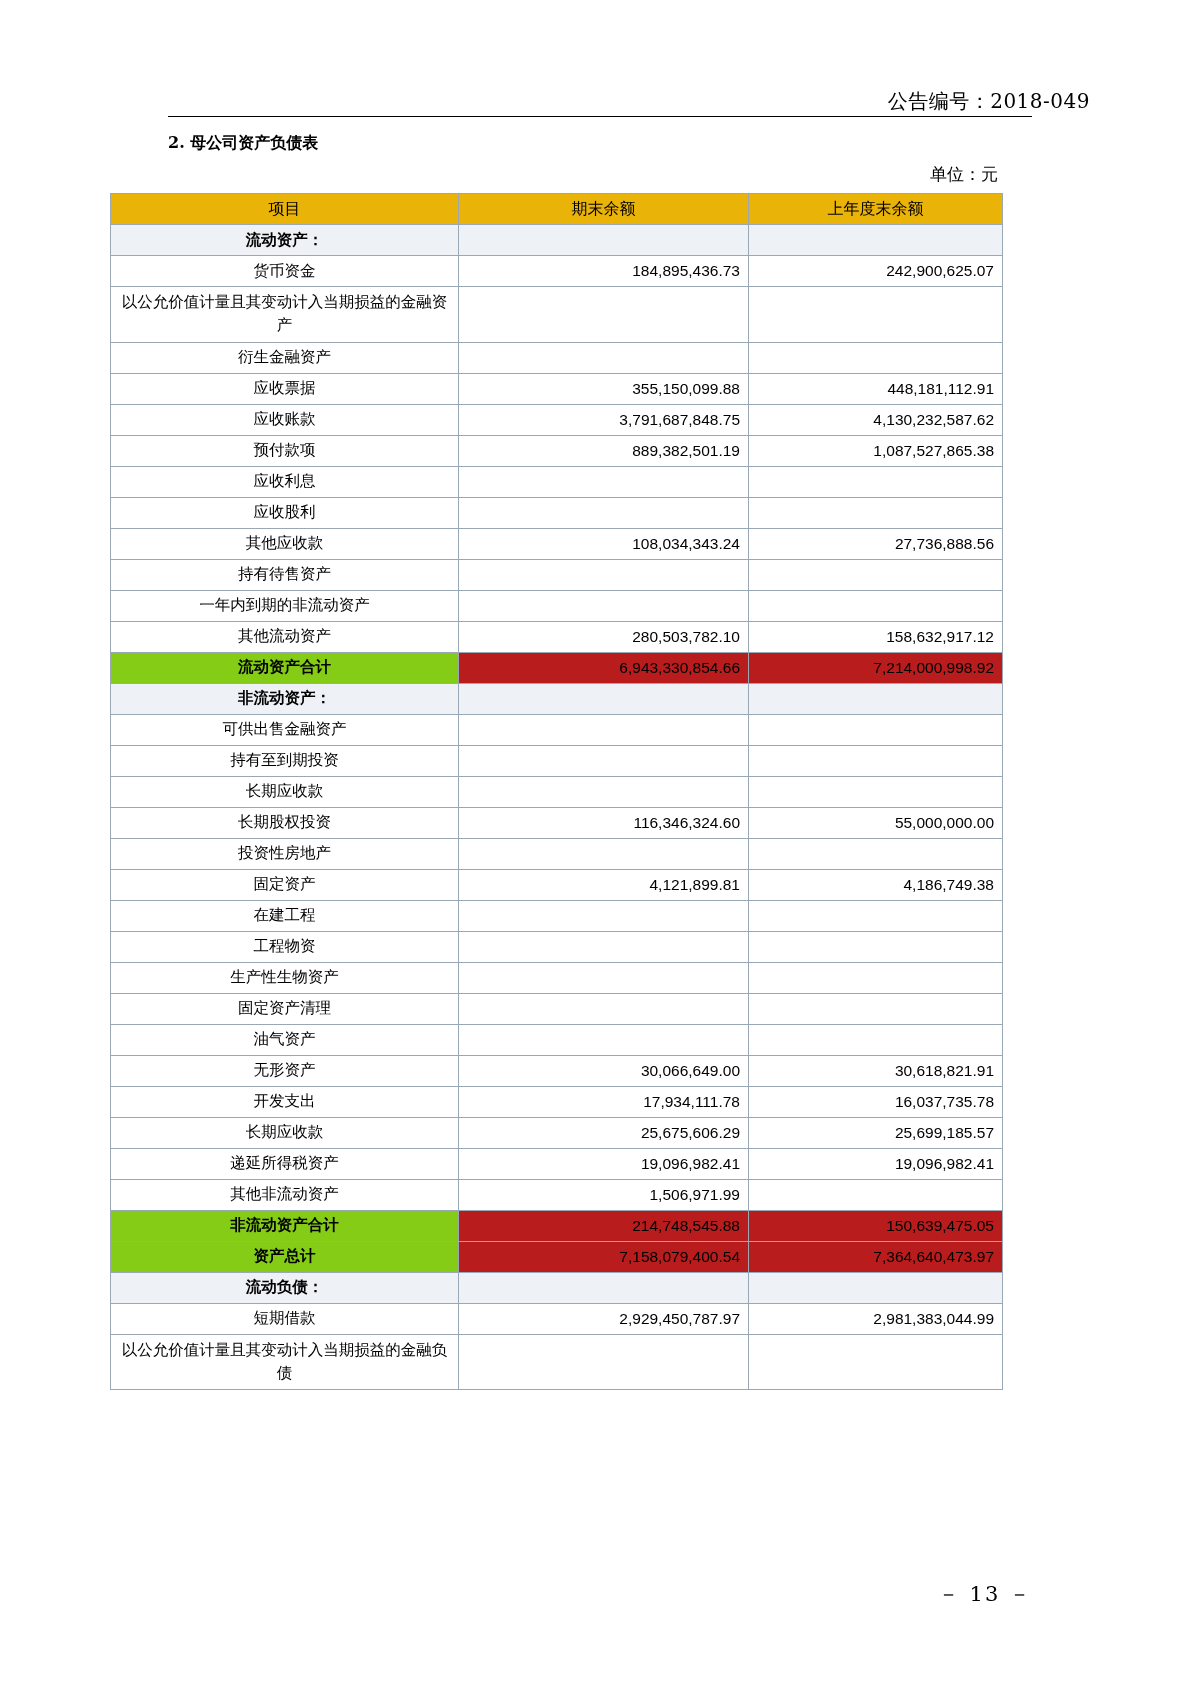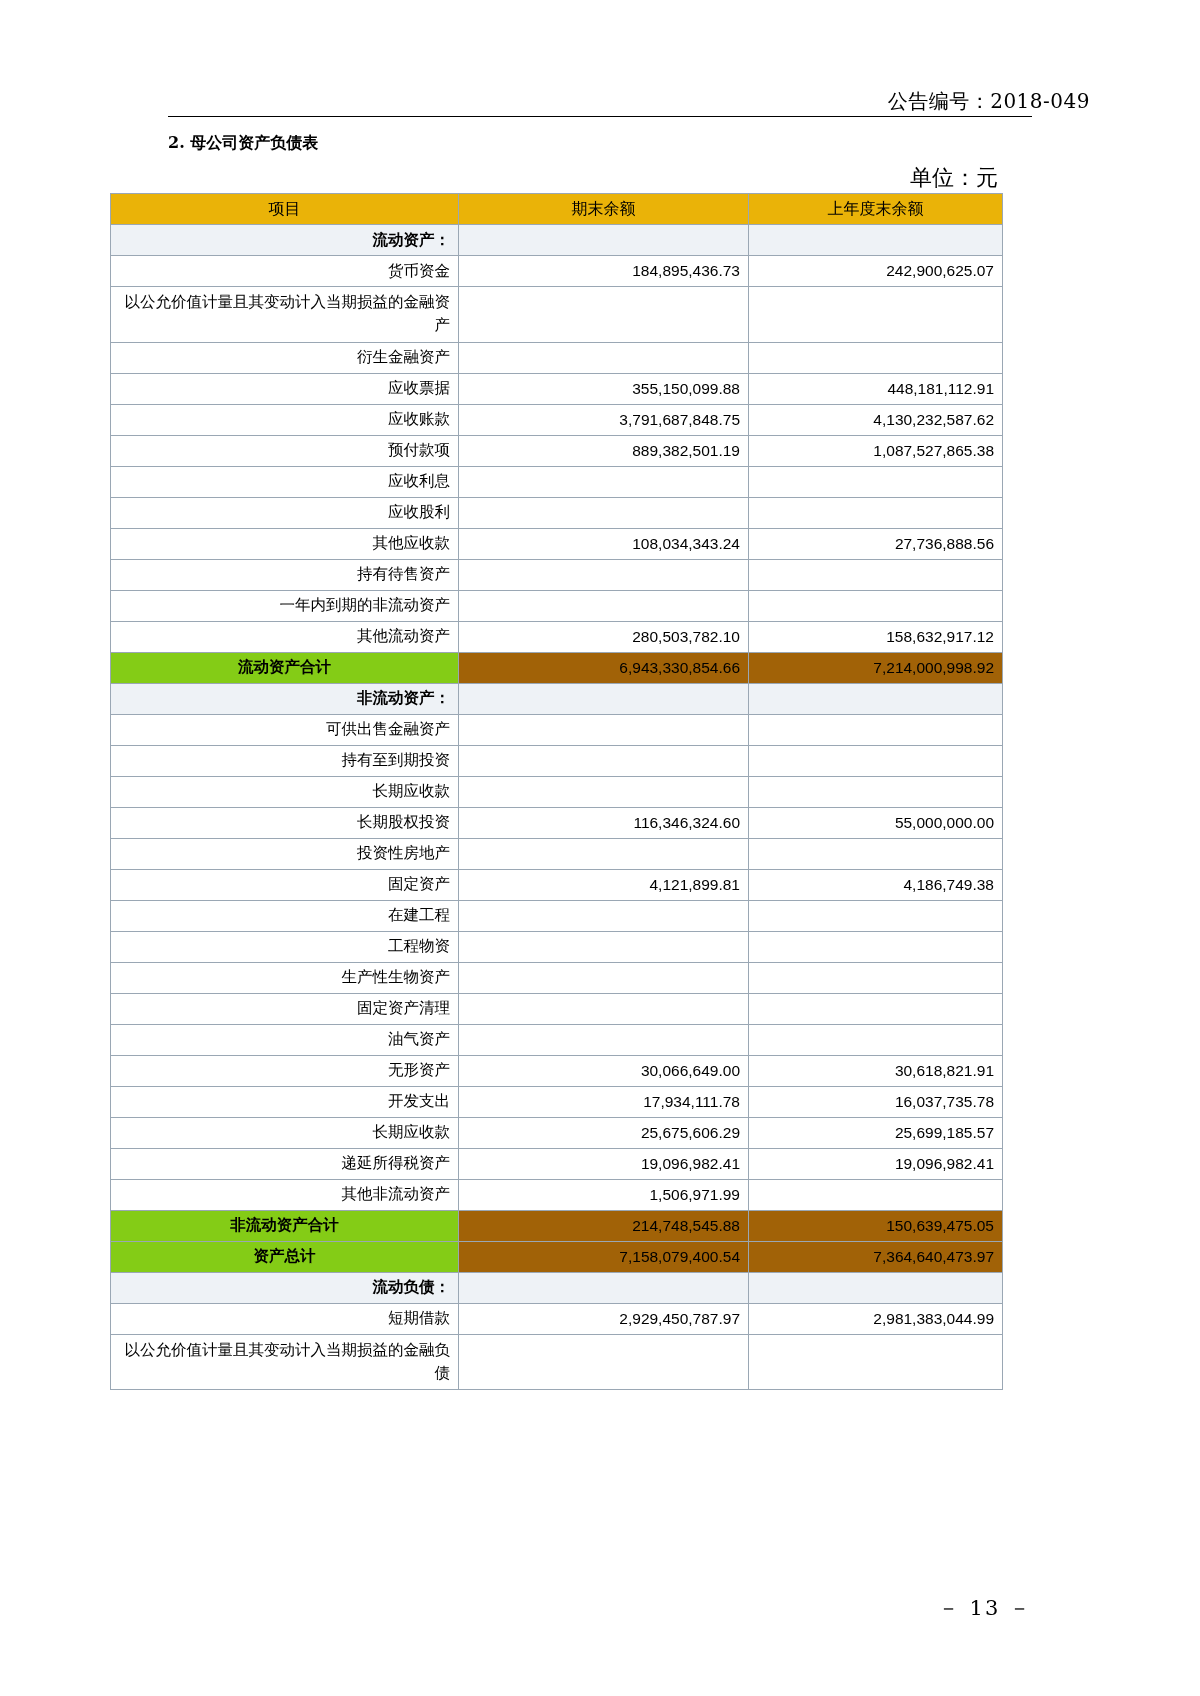--- a/index.html
+++ b/index.html
@@ -43,21 +43,21 @@
     top: 133px;
     left: 168px;
     font-size: 16px;
     font-weight: bold;
     font-family: "DejaVu Serif", "Liberation Serif", serif;
   }
   .unit-line {
     position: absolute;
     top: 163px;
     right: 202px;
-    font-size: 22px;
+    font-size: 17px;
     font-family: Liberation Sans, sans-serif;
     text-align: center;
   }
   table.fin {
     position: absolute;
     top: 193px;
     left: 110px;
     width: 892px;
     border-collapse: collapse;
     table-layout: fixed;
@@ -73,21 +73,21 @@
     vertical-align: middle;
     font-weight: normal;
   }
   table.fin thead th {
     text-align: center;
     font-size: 16px;
     background: #eab308;
     font-family: Liberation Serif, serif;
   }
   td.label {
-    text-align: right;
+    text-align: center;
     font-family: "DejaVu Serif", "Liberation Serif", serif;
   }
   td.num {
     text-align: right;
     font-family: "Liberation Sans", sans-serif;
     font-size: 15.5px;
   }
   tr.group td.label {
     font-weight: bold;
     background: #eef2f6;
@@ -96,28 +96,28 @@
   tr.group td.num {
     background: #eef2f6;
   }
   tr.total td.label {
     font-weight: bold;
     text-align: center;
     background: #84cc16;
     font-family: "DejaVu Serif", "Liberation Serif", serif;
   }
   tr.total td.num {
-    background: #a16207;
+    background: #b91c1c;
   }
   td.wrap {
     line-height: 1.5;
   }
   .page-number {
     position: absolute;
-    bottom: 74px;
+    bottom: 88px;
     right: 168px;
     font-size: 21px;
     font-family: "DejaVu Serif", "Liberation Serif", serif;
     letter-spacing: 2px;
   }
 </style>
 </head>
 <body>
 
 <div class="page">

